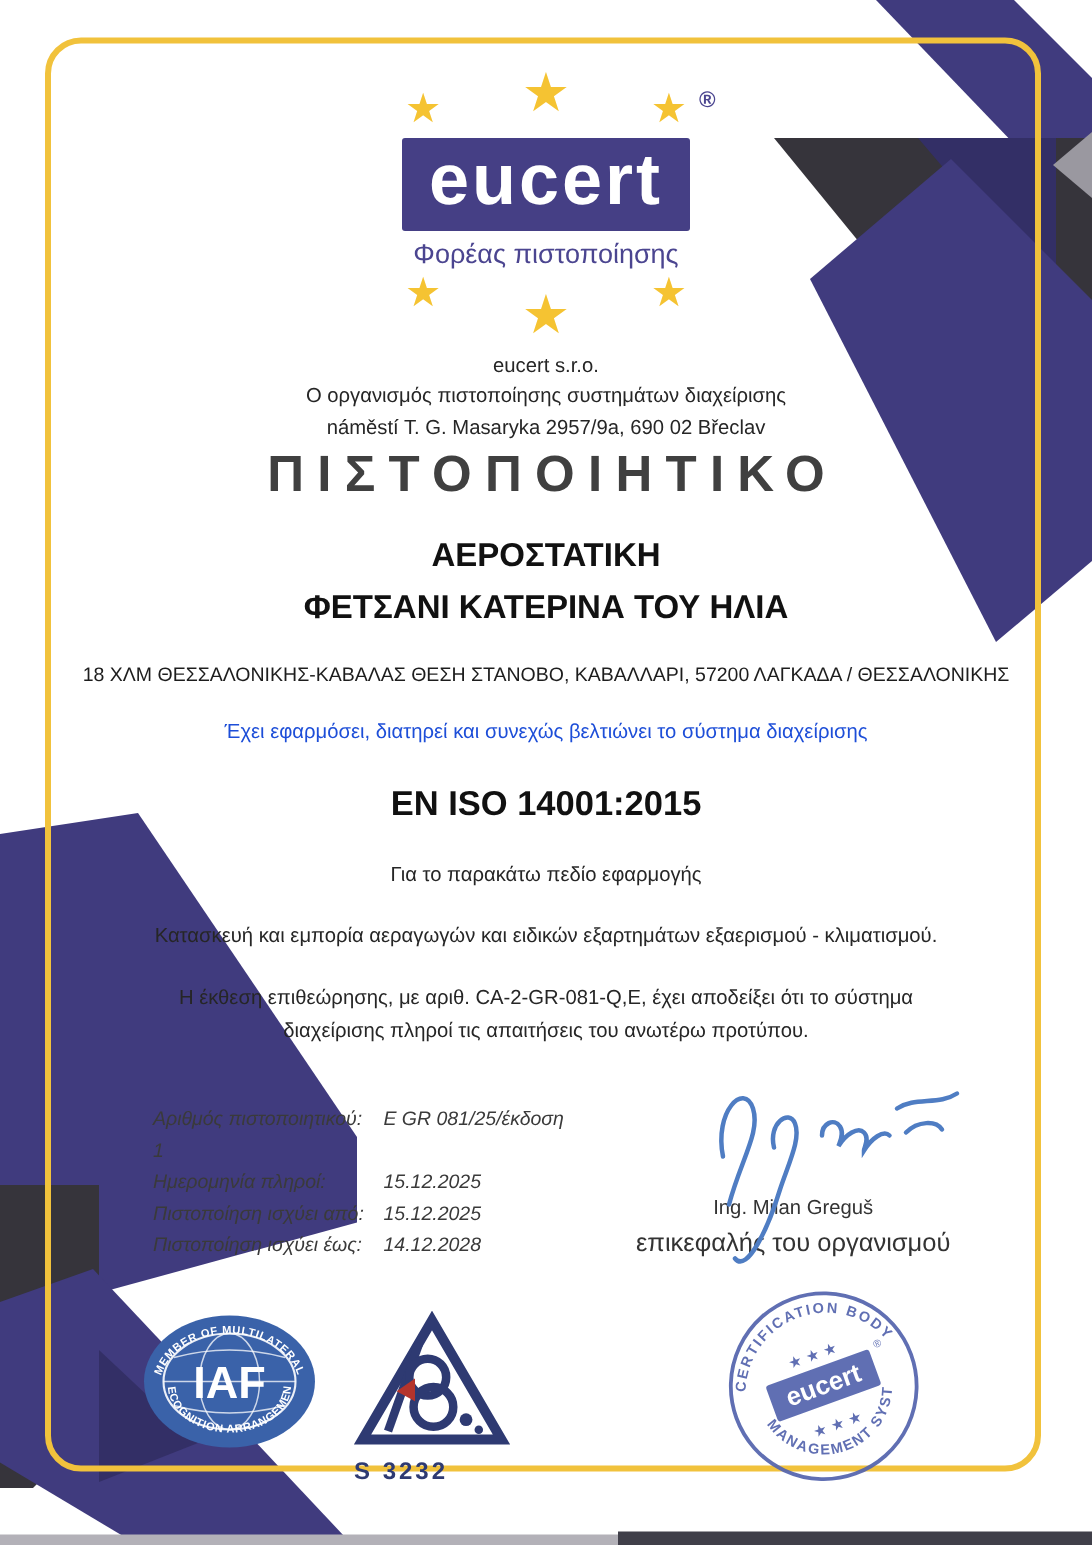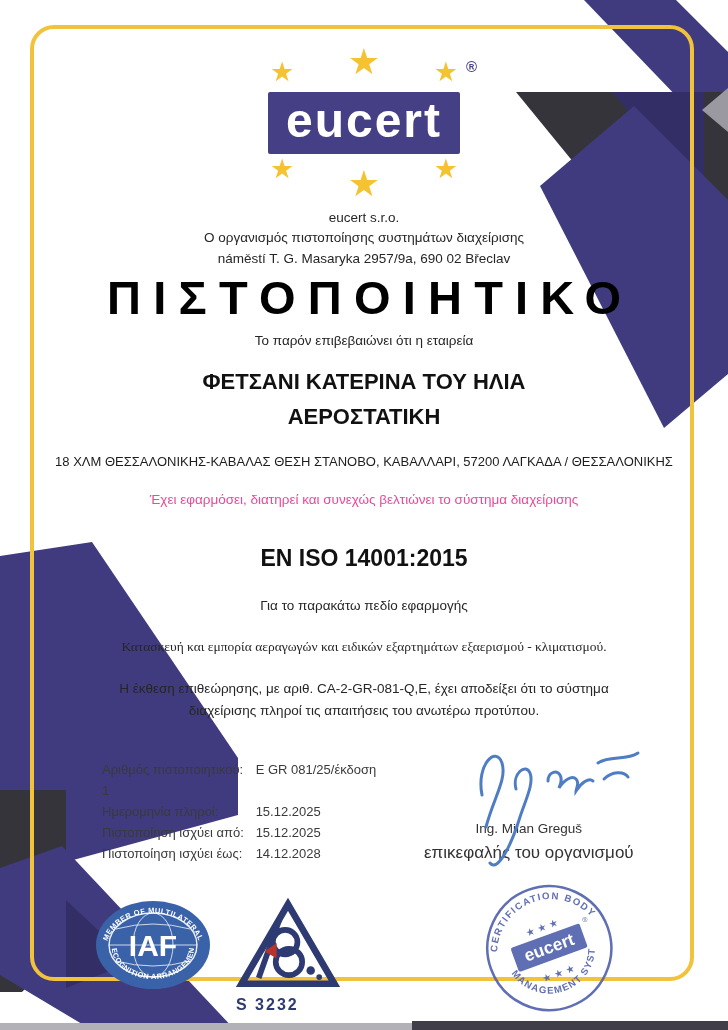--- a/index.html
+++ b/index.html
@@ -30,37 +30,37 @@
   .logo-rect{
     width:192px;height:62px;margin:2px auto 0;background:#453F85;border-radius:2px;
     color:#ffffff;font-size:48px;font-weight:bold;letter-spacing:2px;line-height:58px;
   }
   .logo-tagline{margin-top:5px;font-size:18px;color:#4B4590;}
 
   
   .org-block{margin-top:10px;font-size:13.5px;line-height:1.5;color:#262626;}
 
   .cert-title{
-    margin-top:2px;font-size:47px;font-weight:bold;color:#000000;
+    margin-top:2px;font-size:34px;font-weight:bold;color:#404040;
     letter-spacing:0.26em;text-indent:0.26em;line-height:1.15;
   }
   .intro-line{margin-top:8px;font-size:13.5px;color:#262626;}
 
   .company-name{margin-top:16px;font-size:22px;font-weight:bold;line-height:1.62;color:#111111;}
   .company-address{margin-top:19px;font-size:13px;color:#1d1d1d;}
 
-  .statement{margin-top:21px;font-size:13.5px;line-height:1.55;color:#ec4899;}
-  .standard-line{margin-top:34px;font-size:23px;font-weight:bold;color:#111111;text-align:center;}
+  .statement{margin-top:21px;font-size:13.5px;line-height:1.55;color:#1d4ed8;}
+  .standard-line{margin-top:23px;font-size:23px;font-weight:bold;color:#111111;text-align:center;}
   .scope-intro{margin-top:26px;font-size:13.5px;color:#262626;}
-  .scope-text{margin-top:26px;font-size:13.5px;color:#262626;font-family:Liberation Serif, serif;}
+  .scope-text{margin-top:26px;font-size:13.5px;color:#262626;}
   .report-text{margin-top:23px;font-size:13.5px;line-height:1.6;color:#262626;}
 
   
   .meta-sign-row{display:flex;margin-top:38px;align-items:flex-start;}
-  .cert-meta{margin-left:102px;text-align:left;font-size:13px;line-height:1.62;color:#3a3a3a;}
+  .cert-meta{margin-left:102px;text-align:left;font-size:13px;line-height:1.62;color:#3a3a3a;font-style:italic;}
   .cert-meta .lbl{display:inline-block;min-width:150px;}
   .sign-block{position:relative;margin-left:auto;margin-right:52px;width:300px;text-align:center;}
   .sig-svg{position:absolute;left:70px;top:-22px;pointer-events:none;}
   .sign-name{margin-top:62px;font-size:13.5px;color:#333333;}
   .sign-role{margin-top:7px;font-size:17px;color:#333333;}
 
   
   .footer-row{display:flex;align-items:flex-start;margin-top:34px;}
   .iaf-logo{margin-left:92px;}
   .tri-logo{margin-left:22px;text-align:left;}
@@ -94,39 +94,39 @@
   <div class="content">
 
     <div class="logo-block">
       <div class="stars top">
         <span class="s1">★</span>
         <span class="s2">★</span>
         <span class="s3">★</span>
       </div>
       <span class="reg-mark">®</span>
       <div class="logo-rect">eucert</div>
+      <div class="logo-tagline">Φορέας πιστοποίησης</div>
       <div class="stars bottom">
         <span class="s1">★</span>
         <span class="s2">★</span>
         <span class="s3">★</span>
       </div>
     </div>
 
     <div class="org-block">
       <div>eucert s.r.o.</div>
       <div>Ο οργανισμός πιστοποίησης συστημάτων διαχείρισης</div>
       <div>náměstí T. G. Masaryka 2957/9a, 690 02  Břeclav</div>
     </div>
 
     <div class="cert-title">ΠΙΣΤΟΠΟΙΗΤΙΚΟ</div>
-    <div class="intro-line">Το παρόν επιβεβαιώνει ότι η εταιρεία</div>
 
     <div class="company-name">
+      <div>ΑΕΡΟΣΤΑΤΙΚΗ</div>
       <div>ΦΕΤΣΑΝΙ ΚΑΤΕΡΙΝΑ ΤΟΥ ΗΛΙΑ</div>
-      <div>ΑΕΡΟΣΤΑΤΙΚΗ</div>
     </div>
     <div class="company-address">18 ΧΛΜ ΘΕΣΣΑΛΟΝΙΚΗΣ-ΚΑΒΑΛΑΣ ΘΕΣΗ ΣΤΑΝΟΒΟ, ΚΑΒΑΛΛΑΡΙ, 57200 ΛΑΓΚΑΔΑ / ΘΕΣΣΑΛΟΝΙΚΗΣ</div>
 
     <div class="statement">
       <div>Έχει εφαρμόσει, διατηρεί και συνεχώς βελτιώνει το σύστημα διαχείρισης</div>
     </div>
 
     <div class="standard-line">EN ISO 14001:2015</div>
 
     <div class="scope-intro">Για το παρακάτω πεδίο εφαρμογής</div>

